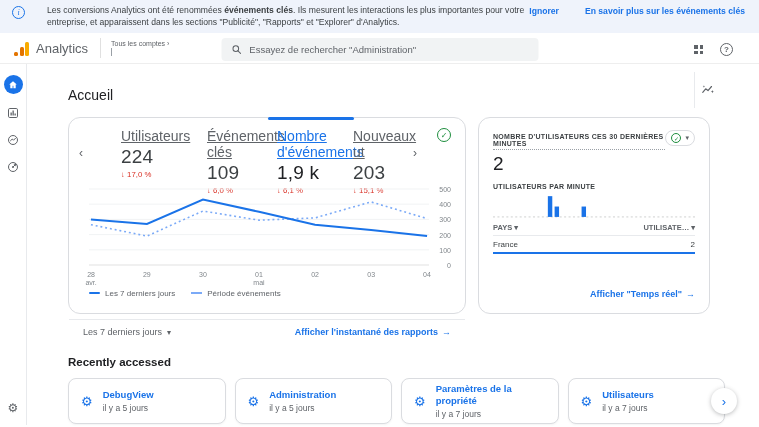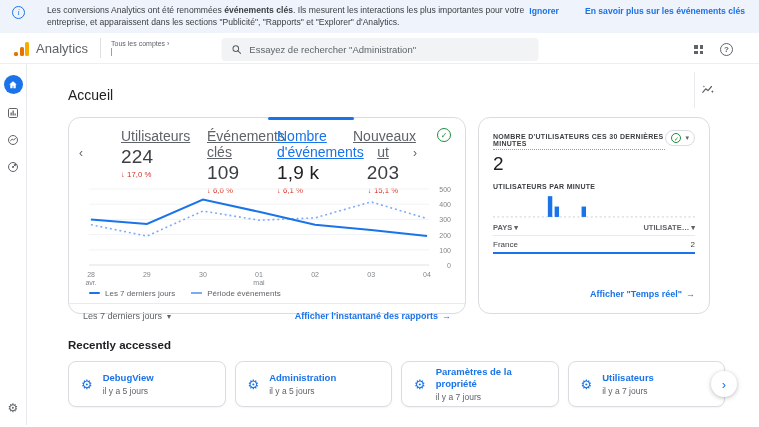--- a/index.html
+++ b/index.html
@@ -57,41 +57,41 @@
   .card { border:1px solid #dadce0; border-radius:12px; background:#fff; position:relative; }
   .card-overview { width:398px; height:197px; padding:10px 14px 0 14px; }
   .card-realtime { width:232px; height:197px; padding:12px 14px; display:flex; flex-direction:column; }
 
   .tab-indicator { position:absolute; top:-1px; left:199px; width:86px; height:3px; background:#1a73e8; border-radius:2px; }
   .carousel { display:flex; align-items:flex-start; position:relative; height:50px; }
   .car-chevron { color:#5f6368; font-size:12px; cursor:pointer; position:absolute; top:18px; }
   .car-prev { left:-4px; } .car-next { right:34px; }
   .metrics { display:flex; margin-left:38px; }
   .metric { cursor:pointer; }
-  .metric:nth-child(1){ width:86px; } .metric:nth-child(2){ width:70px; } .metric:nth-child(3){ width:76px; } .metric:nth-child(4){ width:60px;text-align:center; }
+  .metric:nth-child(1){ width:86px; } .metric:nth-child(2){ width:70px; } .metric:nth-child(3){ width:76px; } .metric:nth-child(4){ width:60px; }
   .m-label { font-size:14px; color:#5f6368;text-decoration:underline; }
   .metric.sel .m-label { color:#1a73e8; }
   .m-value { font-size:19px; color:#3c4043; margin-top:2px; letter-spacing:.2px; }
   .metric.sel .m-value { color:#202124; }
   .m-delta { font-size:7.8px; color:#d93025; margin-top:2px; }
   .ok-badge { position:absolute; top:0px; right:0px; width:14px; height:14px; border:1.3px solid #1e8e3e;
     border-radius:50%; color:#1e8e3e; font-size:8px; display:flex; align-items:center; justify-content:center; }
 
   .chart-zone { display:flex; margin-top:7px; margin-left:6px; }
   .chart-wrap { position:relative; flex:1; height:84px; }
   .chart-wrap svg { width:100%; height:100%; display:block; }
   .y-axis { width:22px; position:relative; font-size:7px; color:#80868b; }
   .y-axis span { position:absolute; right:0; transform:translateY(-50%); }
   .x-axis { position:relative; height:15px; margin-left:6px; margin-right:22px; font-size:7px; color:#80868b; }
   .x-axis span { position:absolute; transform:translateX(-50%); text-align:center; white-space:pre-line; line-height:7.5px; top:2px; }
   .legend { display:flex; gap:16px; align-items:center; margin:3px 0 0 6px; height:12px; }
   .leg-item { display:flex; align-items:center; gap:5px; font-size:8px; color:#5f6368; }
   .leg-solid { width:11px; height:0; border-top:2.5px solid #1a73e8; border-radius:2px; }
   .leg-dotted { width:11px; height:0; border-top:2.5px dashed #7baaf7; }
-  .card-footer { border-top:1px solid #e8eaed; margin:4px -14px 0 -14px; padding:7px 14px 0 14px;
+  .card-footer { border-top:1px solid #e8eaed; margin:20px -14px 0 -14px; padding:7px 14px 0 14px;
     display:flex; align-items:center; justify-content:space-between; }
   .range-dd { font-size:9px; color:#5f6368; cursor:pointer; }
   .range-dd .caret { font-size:8px; margin-left:5px; }
   .blue-link { font-size:9px; font-weight:700; color:#1a73e8; text-decoration:none; cursor:pointer; }
   .blue-link .arr { margin-left:4px; }
 
   
   .rt-top { display:flex; align-items:flex-start; justify-content:space-between; }
   .rt-title { font-size:7px; font-weight:700; letter-spacing:.3px; color:#3c4043;
     border-bottom:1px dotted #9aa0a6; padding-bottom:2px; margin-top:3px; }
@@ -105,21 +105,21 @@
   .rt-bars { height:27px; margin-top:2px; }
   .rt-bars svg { width:100%; height:100%; display:block; }
   .rt-thead { display:flex; justify-content:space-between; font-size:7.5px; font-weight:700; color:#5f6368;
     padding:4px 0 3px 0; border-bottom:1px solid #e8eaed; }
   .rt-thead .th { cursor:pointer; }
   .rt-row { display:flex; justify-content:space-between; font-size:8px; color:#3c4043;
     padding:4px 0 3px 0; border-bottom:2px solid #1a73e8; }
   .rt-footer { margin-top:auto; text-align:right; }
 
   
-  .recent-heading { margin-top:25px; font-size:11.5px; font-weight:700; color:#202124; }
+  .recent-heading { margin-top:42px; font-size:11.5px; font-weight:700; color:#202124; }
   .recent-row { margin-top:10px; display:flex; gap:9px; position:relative; }
   .recent-card { flex:1; height:46px; border:1px solid #dadce0; border-radius:8px; background:#fff;
     display:flex; align-items:center; padding:0 12px; gap:10px; cursor:pointer; box-shadow:0 1px 2px rgba(60,64,67,.06); }
   .rc-gear { font-size:13px; color:#1a73e8; }
   .rc-title { font-size:9.5px; font-weight:700; color:#1a73e8; line-height:12px; }
   .rc-time { font-size:8.5px; color:#5f6368; margin-top:2px; }
   .next-circle { position:absolute; right:-12px; top:50%; transform:translateY(-50%); width:26px; height:26px;
     background:#fff; border-radius:50%; box-shadow:0 1px 4px rgba(60,64,67,.35); display:flex; align-items:center;
     justify-content:center; color:#1a73e8; font-size:13px; cursor:pointer; }
 </style>

